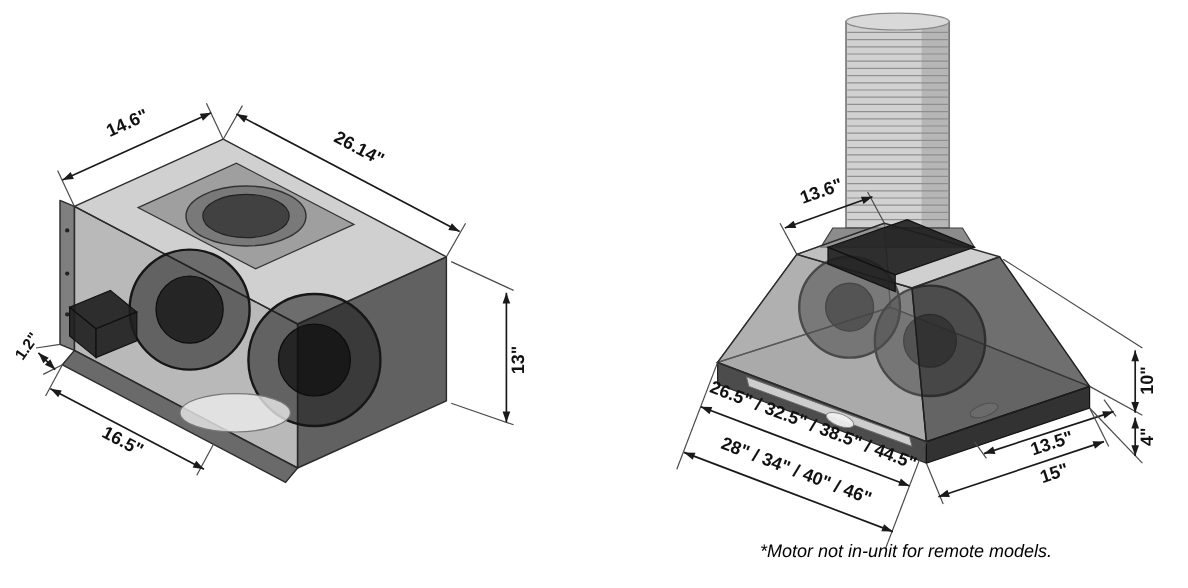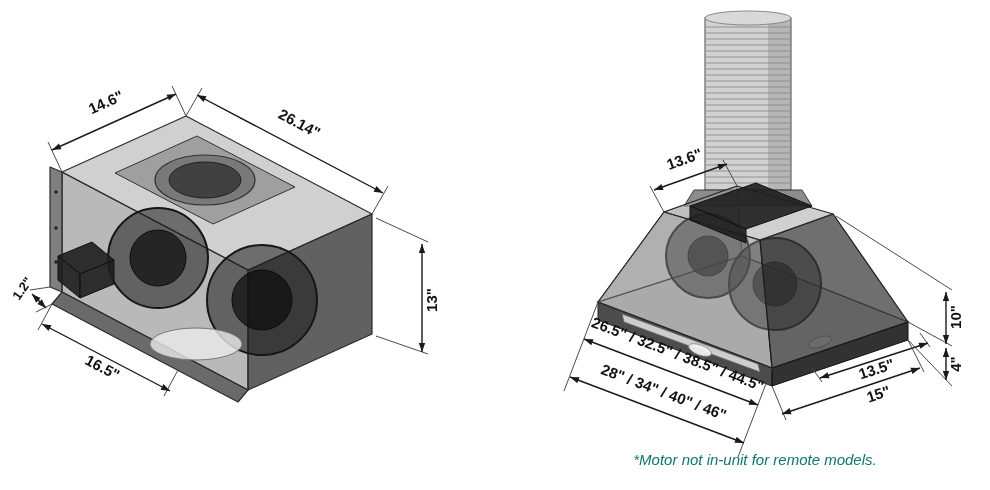--- a/index.html
+++ b/index.html
@@ -35,21 +35,21 @@
   .duct-collar{fill:rgba(120,120,120,0.85);stroke:#3d3d3d;stroke-width:1;}
   [data-name="duct-ribs"]{stroke:#8a8a8a;stroke-width:1;opacity:0.9;}
   
   .dim{stroke:#1a1a1a;stroke-width:1.4;fill:none;}
   .ext{stroke:#4a4a4a;stroke-width:1;fill:none;}
   .dim-label{font-family:"Liberation Sans",sans-serif;font-weight:700;font-size:15px;
              fill:#111;text-anchor:middle;}
   .screw{fill:#222;}
   
   #footer-note{position:absolute;left:595px;top:451px;width:320px;text-align:center;
-               font-style:italic;font-weight:500;font-size:15px;color:#0f766e;
+               font-style:italic;font-weight:500;font-size:15px;color:#000000;
                font-family:"Liberation Sans",sans-serif;}
 </style>
 </head>
 <body>
 
 <div id="stage" data-name="product-dimension-diagram">
 
 <svg width="990" height="490" viewBox="0 0 990 490" data-name="dimension-diagram-svg">
 
   <g data-name="blower-box-drawing">

